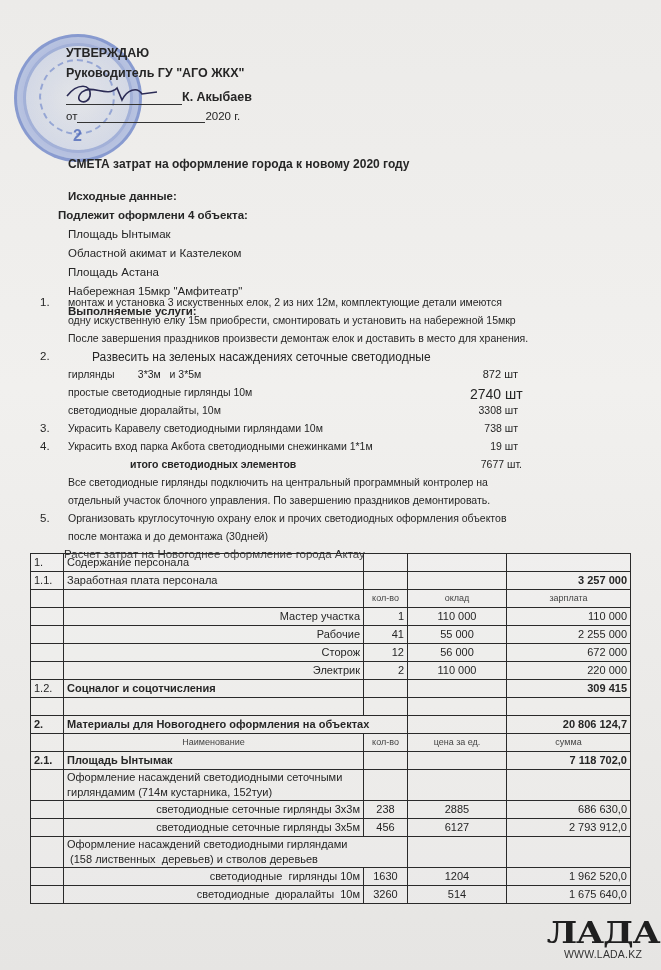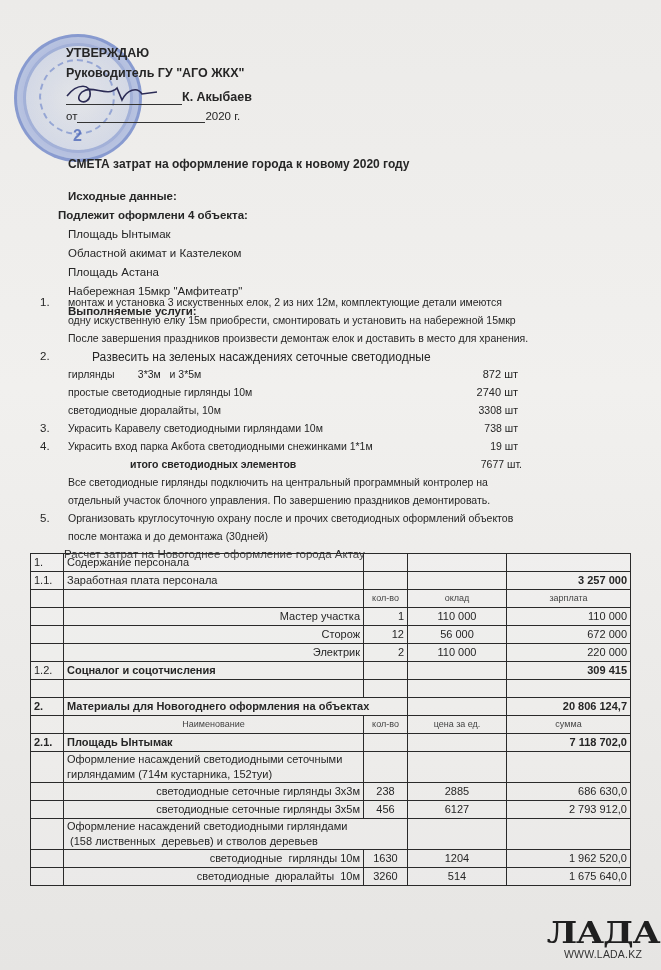--- a/index.html
+++ b/index.html
@@ -80,40 +80,40 @@
 <div class="abs numlist" style="left:40px;top:296px;">1.</div>
 <div class="abs numlist" style="left:68px;top:296px;font-size:10.5px;">монтаж и установка 3 искуственных елок, 2 из них 12м, комплектующие детали имеются</div>
 <div class="abs numlist" style="left:68px;top:314px;font-size:10.5px;">одну искуственную елку 15м приобрести, смонтировать и установить  на набережной 15мкр</div>
 <div class="abs numlist" style="left:68px;top:332px;font-size:10.5px;">После завершения праздников произвести демонтаж елок и доставить в место для хранения.</div>
 
 <div class="abs numlist" style="left:40px;top:350px;">2.</div>
 <div class="abs numlist" style="left:68px;top:350px;font-size:12px;padding-left:24px;">Развесить на зеленых насаждениях сеточные светодиодные</div>
 <div class="abs numlist" style="left:68px;top:368px;font-size:10.5px;white-space:pre;">гирлянды        3*3м   и 3*5м</div>
 <div class="abs qty" style="left:470px;top:368px;width:48px;font-size:11px;"><span>872</span> <span>шт</span></div>
 <div class="abs numlist" style="left:68px;top:386px;font-size:10.5px;">простые светодиодные гирлянды 10м</div>
-<div class="abs qty" style="left:470px;top:386px;width:48px;font-size:11px;"><span>2740</span> <span>шт</span></div>
+<div class="abs qty" style="left:470px;top:386px;width:48px;font-size:14px;"><span>2740</span> <span>шт</span></div>
 <div class="abs numlist" style="left:68px;top:404px;font-size:10.5px;">светодиодные дюралайты, 10м</div>
 <div class="abs qty" style="left:470px;top:404px;width:48px;font-size:10.5px;"><span>3308</span> <span>шт</span></div>
 
 <div class="abs numlist" style="left:40px;top:422px;">3.</div>
 <div class="abs numlist" style="left:68px;top:422px;font-size:10.5px;">Украсить Каравелу светодиодными гирляндами 10м</div>
 <div class="abs qty" style="left:470px;top:422px;width:48px;font-size:10.5px;"><span>738</span> <span>шт</span></div>
 
 <div class="abs numlist" style="left:40px;top:440px;">4.</div>
 <div class="abs numlist" style="left:68px;top:440px;font-size:10.5px;">Украсить вход  парка Акбота светодиодными снежинками 1*1м</div>
 <div class="abs qty" style="left:470px;top:440px;width:48px;font-size:10.5px;"><span>19</span> <span>шт</span></div>
 
 <div class="abs numlist bold" style="left:130px;top:458px;font-size:10.5px;">итого светодиодных элементов</div>
 <div class="abs qty" style="left:460px;top:458px;width:62px;font-size:10.5px;"><span>7677</span> <span>шт.</span></div>
 
 <div class="abs numlist" style="left:68px;top:476px;font-size:10.5px;">Все светодиодные гирлянды подключить на центральный программный контролер на</div>
 <div class="abs numlist" style="left:68px;top:494px;font-size:10.5px;">отдельный участок блочного управления. По завершению праздников демонтировать.</div>
 
 <div class="abs numlist" style="left:40px;top:512px;">5.</div>
-<div class="abs numlist" style="left:68px;top:512px;font-size:10.5px;">Организовать круглосуточную охрану после и прочих светодиодных оформлений объектов</div>
+<div class="abs numlist" style="left:68px;top:512px;font-size:10.5px;">Организовать круглосуточную охрану елок и прочих светодиодных оформления объектов</div>
 <div class="abs numlist" style="left:68px;top:530px;font-size:10.5px;">после монтажа и до демонтажа (30дней)</div>
 
 <div class="abs plain" style="left:64px;top:538px;margin-top:11px;top:537px;font-size:11.5px;">Расчет затрат на Новогоднее оформление города Актау</div>
 
 <table class="calc">
   <colgroup>
     <col style="width:33px">
       <col style="width:300px">
       <col style="width:44px">
       <col style="width:99px">
@@ -143,20 +143,27 @@
   </tr>
   <tr>
     <td></td>
     <td class="r">Мастер участка</td>
     <td class="r">1</td>
     <td class="c">110 000</td>
     <td class="r">110 000</td>
   </tr>
   <tr>
     <td></td>
+    <td class="r">Рабочие</td>
+    <td class="r">41</td>
+    <td class="c">55 000</td>
+    <td class="r">2 255 000</td>
+  </tr>
+  <tr>
+    <td></td>
     <td class="r">Сторож</td>
     <td class="r">12</td>
     <td class="c">56 000</td>
     <td class="r">672 000</td>
   </tr>
   <tr>
     <td></td>
     <td class="r">Электрик</td>
     <td class="r">2</td>
     <td class="c">110 000</td>

